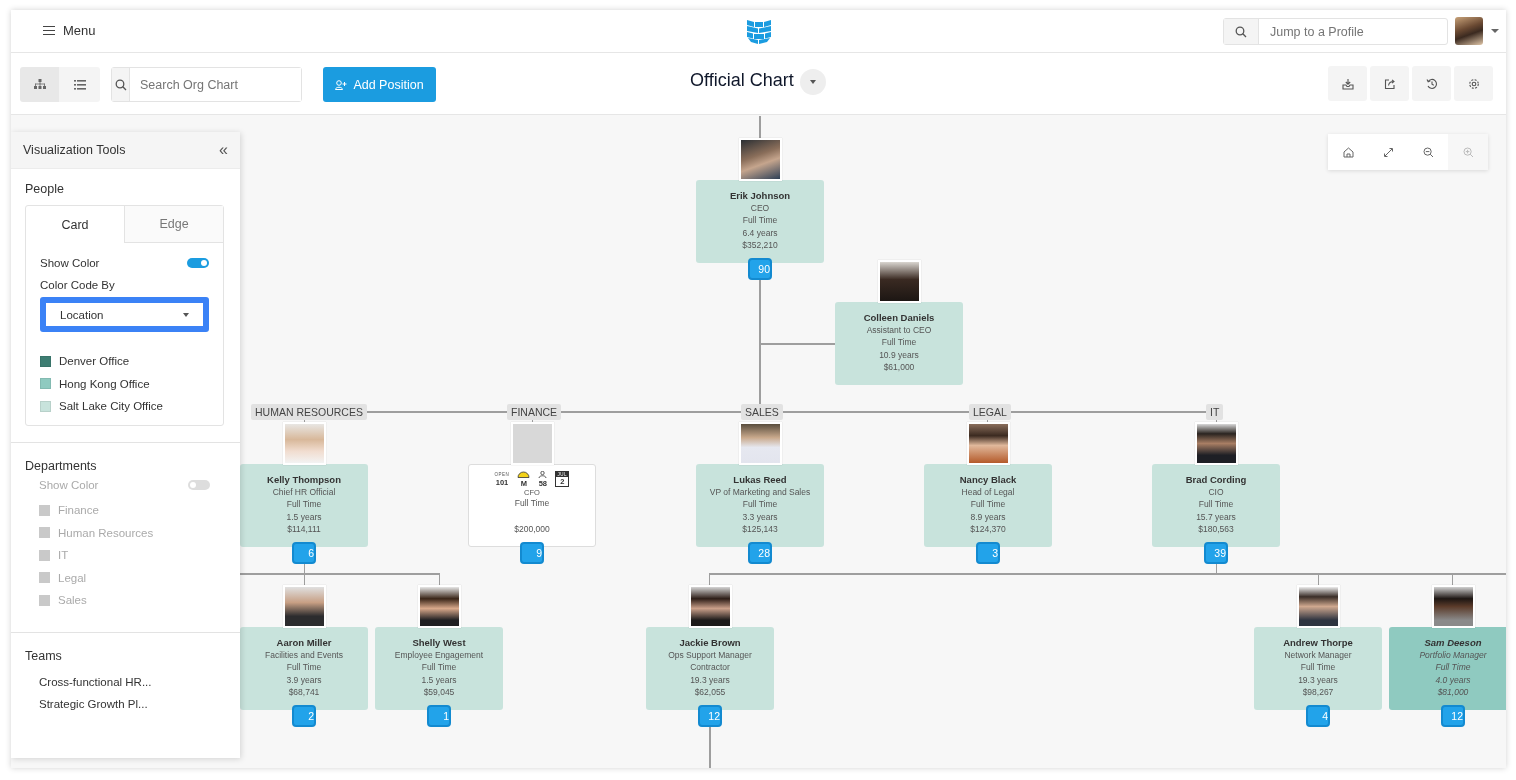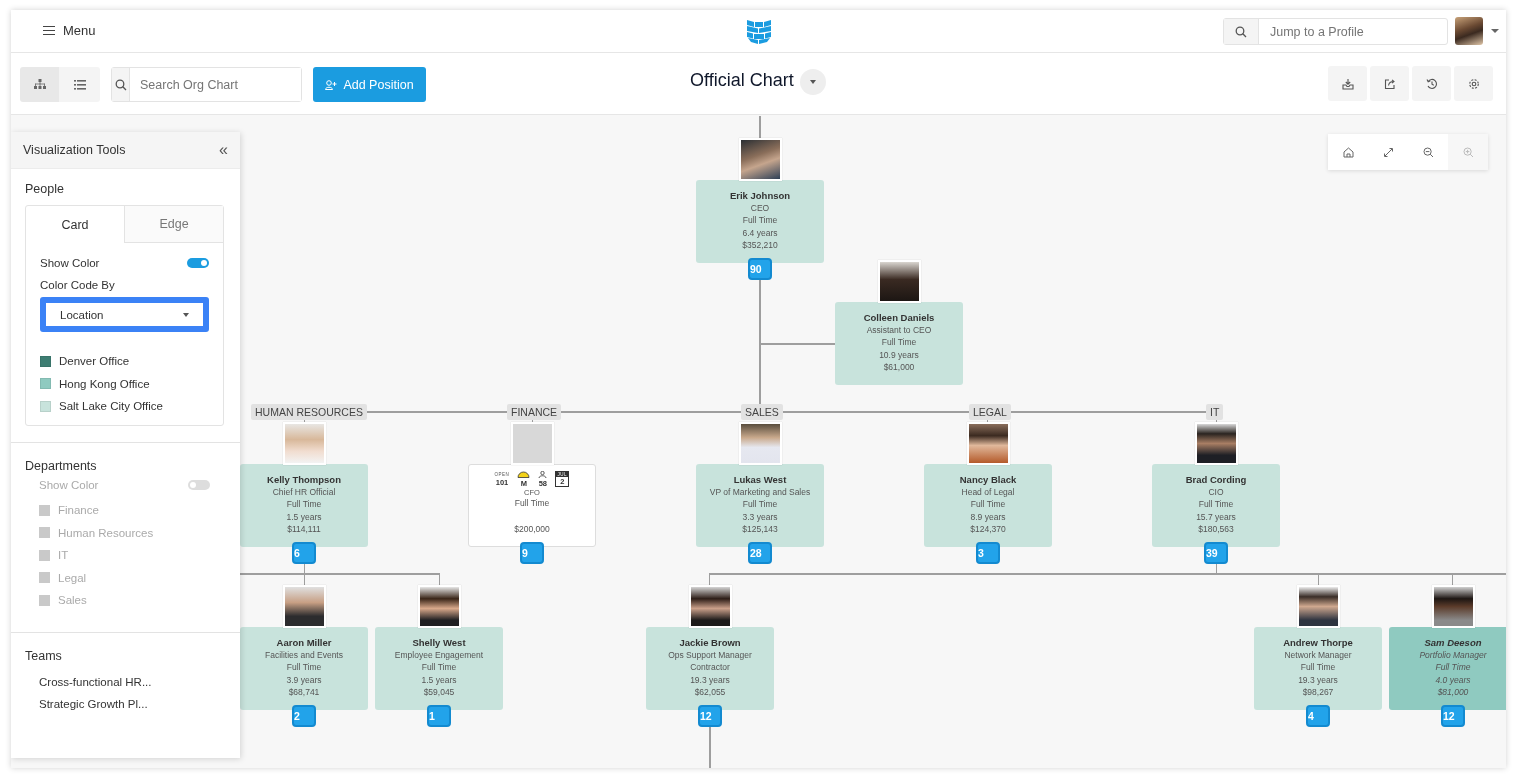--- a/index.html
+++ b/index.html
@@ -16,21 +16,21 @@
   .user-avatar { position: absolute; left: 1444px; top: 7px; width: 28px; height: 28px; border-radius: 3px; background: linear-gradient(160deg,#c9a37a 0%,#6b4a33 40%,#3b2a20 60%,#e1c7a9 100%); }
   .user-caret { position: absolute; left: 1480px; top: 19px; width: 0; height: 0; border-left: 4px solid transparent; border-right: 4px solid transparent; border-top: 4px solid #666; }
 
   .toolbar { position: absolute; left: 0; top: 43px; width: 100%; height: 62px; background: #fff; border-bottom: 1px solid #e6e6e6; }
   .view-toggle { position: absolute; left: 9px; top: 14px; display: flex; height: 35px; border-radius: 3px; overflow: hidden; }
   .view-toggle .vt { width: 40px; height: 35px; display: flex; align-items: center; justify-content: center; background: #f4f4f4; cursor: pointer; }
   .view-toggle .vt.active { background: #e8e8e8; border-right: 1px solid #f4f4f4; }
   .chart-search { position: absolute; left: 100px; top: 14px; width: 191px; height: 35px; border: 1px solid #e3e3e3; border-radius: 3px; display: flex; }
   .chart-search .ico { width: 35px; background: #f4f4f4; display: flex; align-items: center; justify-content: center; border-right: 1px solid #e3e3e3; }
   .chart-search input { border: none; outline: none; flex: 1; padding-left: 10px; font-size: 12.5px; color: #999; font-family: "Liberation Sans", sans-serif; }
-  .add-position { position: absolute; left: 302px; top: 14px; width: 113px; height: 35px; background: #1b9ce0; color: #fff; border-radius: 3px; display: flex; align-items: center; justify-content: center; gap: 6px; font-size: 12.5px; cursor: pointer; }
+  .add-position { position: absolute; left: 312px; top: 14px; width: 113px; height: 35px; background: #1b9ce0; color: #fff; border-radius: 3px; display: flex; align-items: center; justify-content: center; gap: 6px; font-size: 12.5px; cursor: pointer; }
   .chart-title { position: absolute; left: 679px; top: 17px; font-size: 18px; color: #0f172a; }
   .title-caret { position: absolute; left: 789px; top: 16px; width: 26px; height: 26px; border-radius: 50%; background: #eeeeee; display: flex; align-items: center; justify-content: center; cursor: pointer; }
   .caret-d { width: 0; height: 0; border-left: 3.5px solid transparent; border-right: 3.5px solid transparent; border-top: 4px solid #555; }
   .right-tools { position: absolute; left: 1317px; top: 13px; display: flex; gap: 3px; }
   .right-tools .rt { width: 39px; height: 35px; background: #f4f4f4; border-radius: 3px; display: flex; align-items: center; justify-content: center; cursor: pointer; }
 
   .canvas { position: absolute; left: 0; top: 106px; width: 100%; height: 652px; background: #f7f7f7; }
   .zoom-tools { position: absolute; left: 1317px; top: 18px; width: 160px; height: 36px; background: #fff; box-shadow: 0 1px 4px rgba(0,0,0,0.12); display: flex; }
   .zoom-tools .zt { width: 40px; height: 36px; display: flex; align-items: center; justify-content: center; cursor: pointer; }
   .zoom-tools .zt.disabled { background: #f7f7f7; }
@@ -38,21 +38,21 @@
   .line { position: absolute; background: #9e9e9e; }
   .dept-label { position: absolute; height: 16px; padding: 0 4px; background: #e2e2e2; border-radius: 2px; font-size: 10.5px; color: #444; line-height: 16px; white-space: nowrap; cursor: pointer; }
 
   .node { position: absolute; width: 128px; }
   .node .photo { position: absolute; left: 43px; top: 0; width: 43px; height: 43px; border: 2px solid #fff; box-shadow: 0 0 1px rgba(0,0,0,0.2); background: #bbb; z-index: 2; }
   .node .card { position: absolute; left: 0; top: 38px; width: 128px; height: 83px; background: #c8e3dc; border-radius: 3px; text-align: center; padding-top: 9px; cursor: pointer; }
   .node .card.hk { background: #8fcac0; font-style: italic; }
   .node .card.vacant { background: #fff; border: 1px solid #ddd; }
   .node .name { font-size: 9.5px; font-weight: bold; color: #333; line-height: 13px; }
   .node .meta { font-size: 8.5px; color: #555; line-height: 12.3px; }
-  .node .count { position: absolute; left: 52px; top: 116px; width: 24px; height: 22px; background: #22a3ea; border: 2px solid #138ad0; border-radius: 4px; color: #fff; font-size: 10.5px; font-weight: bold; text-align: left; line-height: 18px; z-index: 3; cursor: pointer; }
+  .node .count { position: absolute; left: 52px; top: 116px; width: 24px; height: 22px; background: #22a3ea; border: 2px solid #138ad0; border-radius: 4px; color: #fff; font-size: 10.5px; font-weight: normal; text-align: right; line-height: 18px; z-index: 3; cursor: pointer; }
   .vacant-photo { background: #d8d8d8 !important; }
   .vac-stats { display: flex; justify-content: center; gap: 8px; margin-top: -2px; }
   .vac-stats .st { text-align: center; font-size: 7.5px; font-weight: bold; line-height: 8px; color: #333; }
   .vac-stats .st .s { font-size: 4.5px; font-weight: normal; color: #555; letter-spacing: 0.5px; }
 
   .sidebar { position: absolute; left: 0; top: 122px; width: 229px; height: 626px; background: #fff; box-shadow: 1px 1px 6px rgba(0,0,0,0.15); z-index: 10; }
   .sb-head { height: 37px; background: #f5f5f5; border-bottom: 1px solid #ececec; display: flex; align-items: center; justify-content: space-between; padding: 0 12px; font-size: 12.5px; color: #333; }
   .sb-collapse { cursor: pointer; font-size: 16px; color: #555; }
   .sb-section-title { font-size: 12.5px; color: #333; padding: 13px 14px 9px; }
   .sb-box { margin: 0 16px 0 14px; border: 1px solid #e3e3e3; border-radius: 3px; height: 221px; }
@@ -318,21 +318,21 @@
         <div class="meta" style="font-size:7.5px; line-height:9px;">CFO</div>
         <div class="meta">Full Time</div>
         <div class="meta" style="margin-top:14px;">$200,000</div>
       </div>
       <div class="count" style="top:120px;">9</div>
     </div>
 
     <div class="node" style="left:685px; top:306px;">
       <div class="photo" style="background:linear-gradient(180deg,#5a4e3e 0%,#c9a98c 35%,#e6e8f0 60%,#e3e5ee 100%);"></div>
       <div class="card" style="top:42px;">
-        <div class="name">Lukas West</div>
+        <div class="name">Lukas Reed</div>
         <div class="meta">VP of Marketing and Sales</div>
         <div class="meta">Full Time</div>
         <div class="meta">3.3 years</div>
         <div class="meta">$125,143</div>
       </div>
       <div class="count" style="top:120px;">28</div>
     </div>
 
     <div class="node" style="left:913px; top:306px;">
       <div class="photo" style="background:linear-gradient(180deg,#8a6e5c 0%,#3b2a20 30%,#e0b89b 55%,#b45a2a 100%);"></div>

